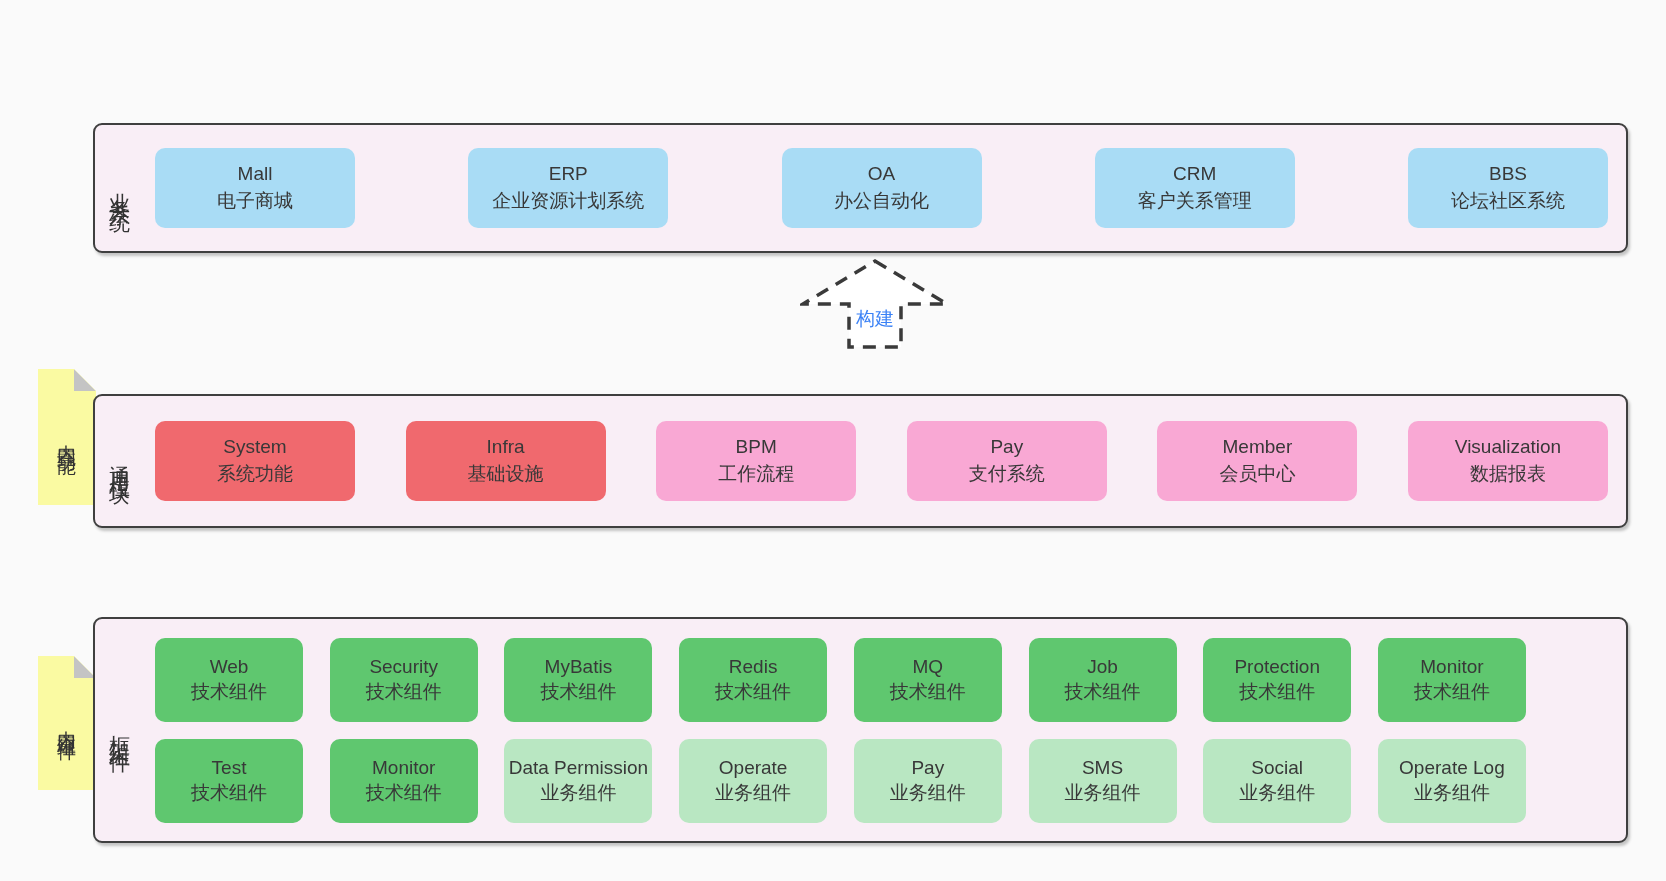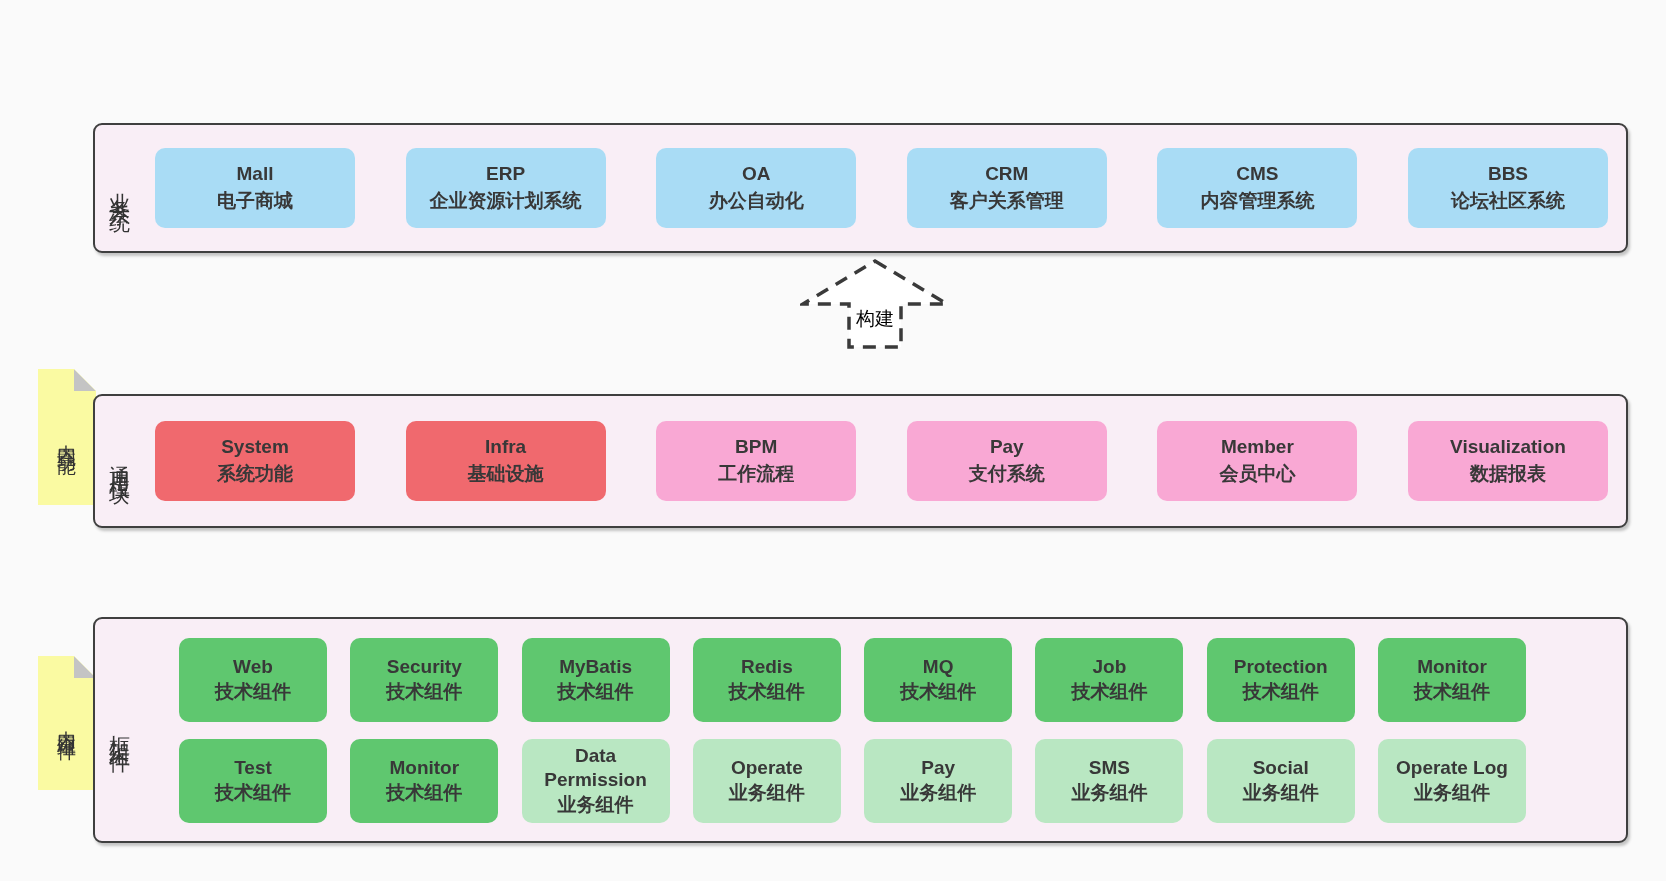--- a/index.html
+++ b/index.html
@@ -22,27 +22,26 @@
     flex:0 0 50px; display:flex; align-items:center; justify-content:center;
     align-self:stretch;
   }
   .band-label span {
     writing-mode:vertical-rl; text-orientation:upright;
     font-size:21px; letter-spacing:6px; color:#333; line-height:1.1;
   }
   .box-row {
     flex:1; display:flex; justify-content:space-between; align-items:center;
     padding:0 18px 0 10px;
-    font-weight:bold;
   }
   .rows-col {
     flex:1; display:flex; flex-direction:column; justify-content:center;
     gap:17px; padding:0 100px 0 10px;
   }
-  .rows-col .box-row { padding:0; flex:none;margin-left:24px; }
+  .rows-col .box-row { padding:0; flex:none; }
   .box {
     width:200px; height:80px; border-radius:10px;
     display:flex; flex-direction:column; align-items:center; justify-content:center;
     text-align:center; font-size:19px; line-height:1.42; color:#383838;
   }
   .band-3 .box { width:148px; height:84px; line-height:1.28; }
   .v-blue  { background:#a9dcf5; }
   .v-red   { background:#f0696e; }
   .v-pink  { background:#f9a8d4; }
   .v-green { background:#5fc76f; }
@@ -61,21 +60,21 @@
   .note-text {
     writing-mode:vertical-rl; text-orientation:upright;
     font-size:19px; letter-spacing:4px; color:#333; line-height:1;
   }
   .arrow { position:absolute; width:150px; height:94px; z-index:3; }
   .arrow-1 { left:800px; top:257px; }
   .arrow-2 { left:800px; top:510px; }
   .arrow svg { display:block; width:100%; height:100%; }
   .arrow-label {
     position:absolute; left:50%; top:49px; transform:translateX(-50%);
-    background:#ffffff; font-size:19px; color:#000000; padding:0 3px;
+    background:#ffffff; font-size:19px; color:#3b82f6; padding:0 3px;
     white-space:nowrap;
   }
 </style>
 </head>
 <body>
 
 <div class="canvas">
 
   <div class="note note-1">
     <div class="fold"></div>
@@ -100,24 +99,20 @@
         <span>ERP</span>
         <span>企业资源计划系统</span>
       </div>
       <div class="box v-blue">
         <span>OA</span>
         <span>办公自动化</span>
       </div>
       <div class="box v-blue">
         <span>CRM</span>
         <span>客户关系管理</span>
-      </div>
-      <div class="box v-blue">
-        <span>CMS</span>
-        <span>内容管理系统</span>
       </div>
       <div class="box v-blue">
         <span>BBS</span>
         <span>论坛社区系统</span>
       </div>
     </div>
   </div>
 
   <div class="arrow arrow-1">
     <svg viewBox="0 0 150 94">

